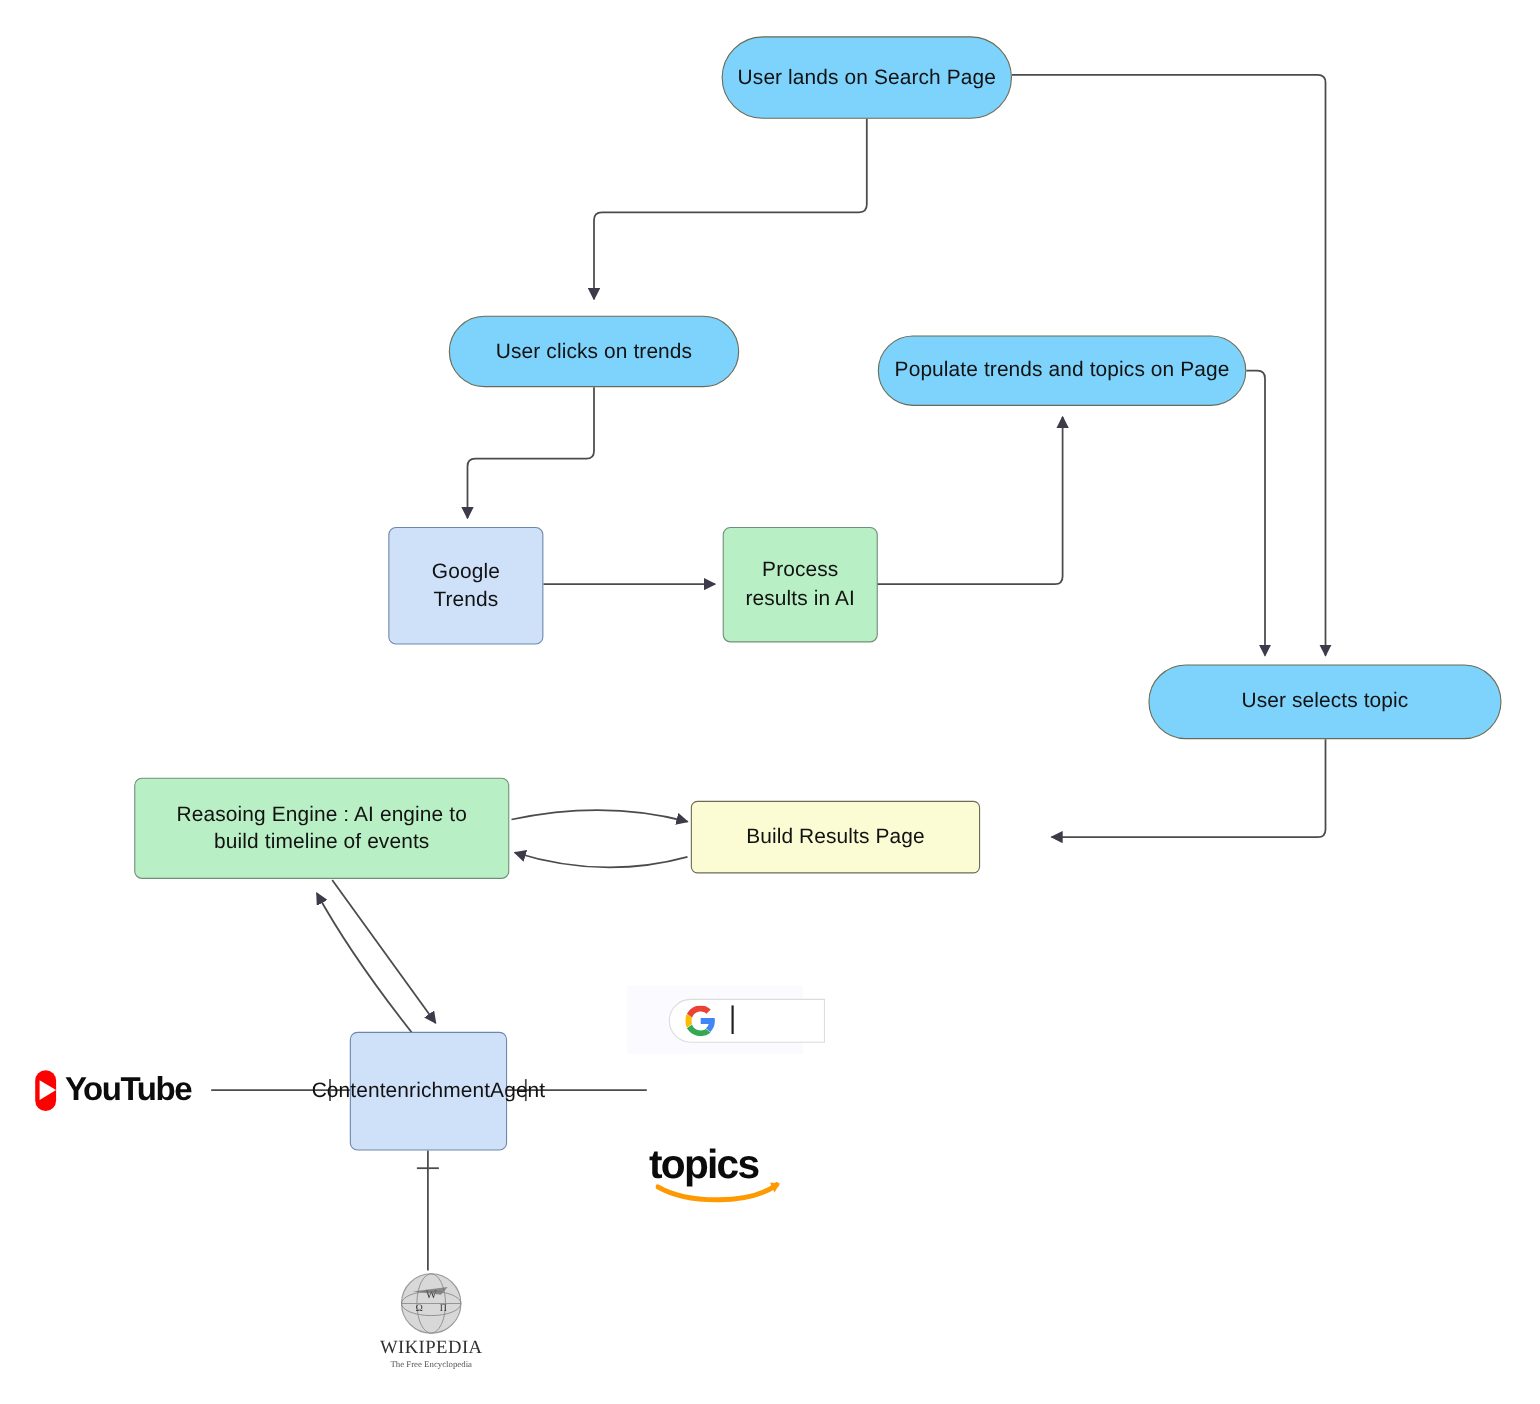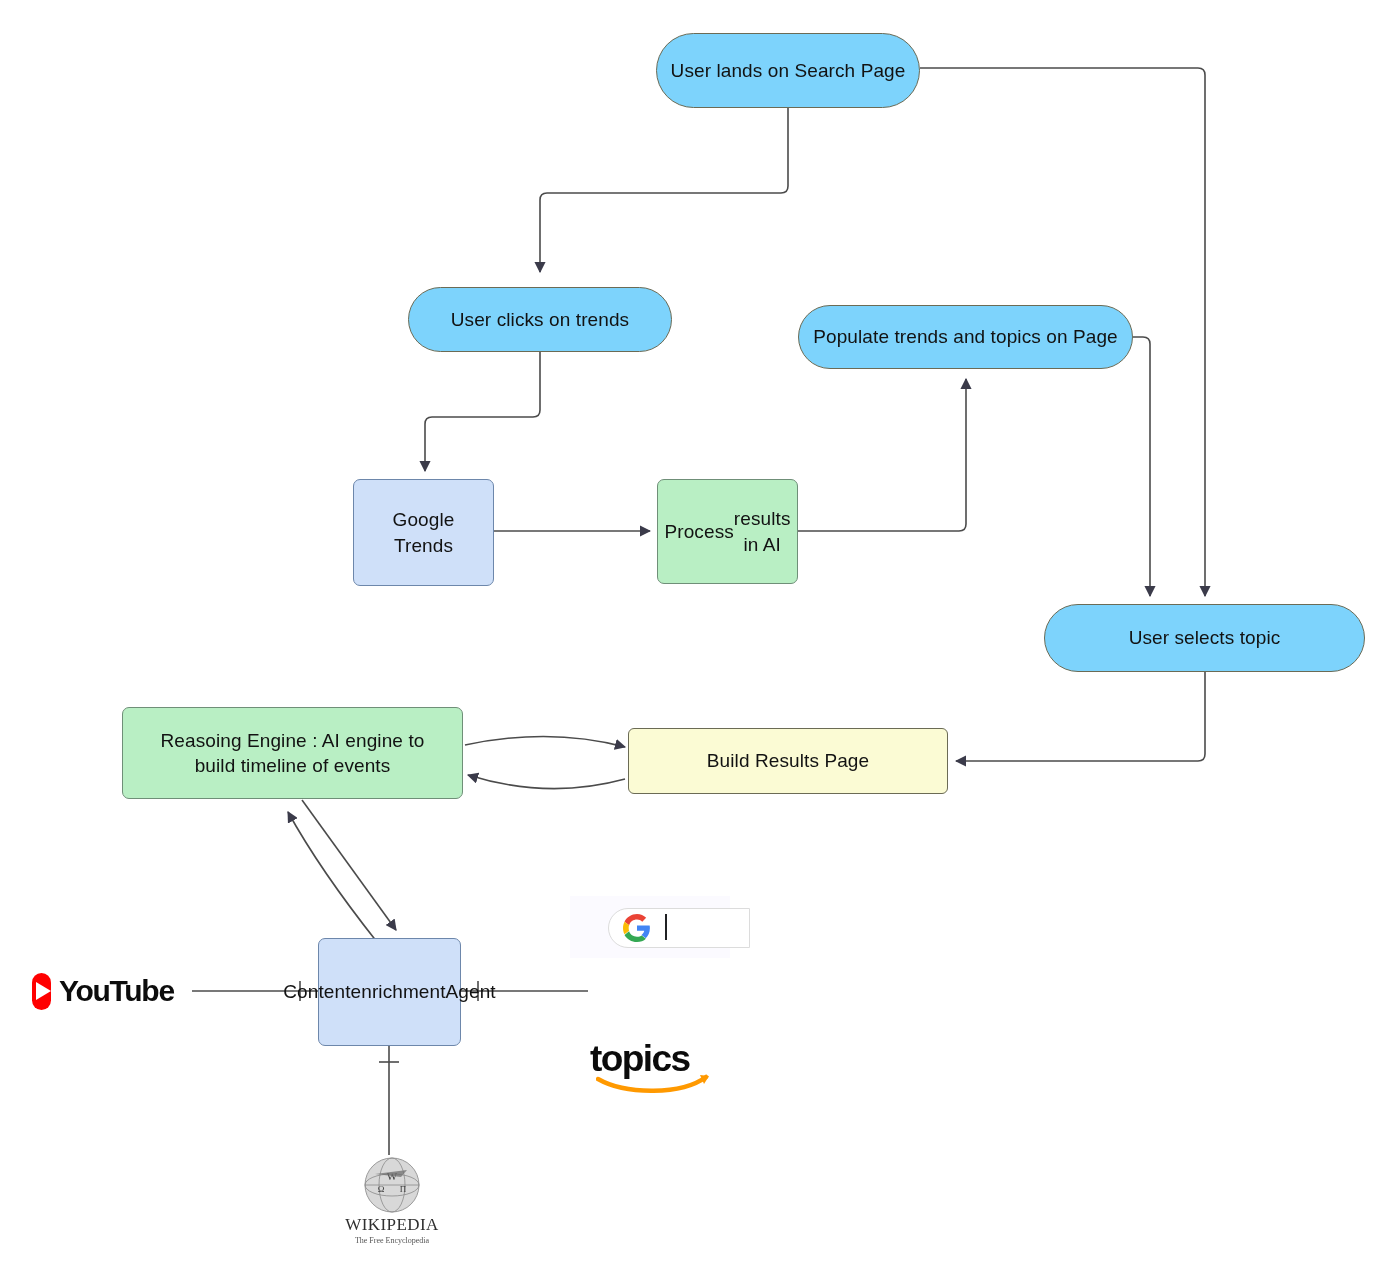--- a/index.html
+++ b/index.html
@@ -104,35 +104,35 @@
 
   <div class="node stadium" style="left:798px;top:305px;width:335px;height:64px;">
     <span>Populate trends and topics on Page</span>
   </div>
 
   <div class="node rect-blue" style="left:353px;top:479px;width:141px;height:107px;flex-direction:column;">
     <span>Google</span>
     <span>Trends</span>
   </div>
 
-  <div class="node rect-green" style="left:657px;top:479px;width:141px;height:105px;flex-direction:row;">
+  <div class="node rect-green" style="left:657px;top:479px;width:141px;height:105px;flex-direction:column;">
     <span>Process</span>
     <span>results in AI</span>
   </div>
 
   <div class="node stadium" style="left:1044px;top:604px;width:321px;height:68px;">
     <span>User selects topic</span>
   </div>
 
   <div class="node rect-green" style="left:122px;top:707px;width:341px;height:92px;flex-direction:column;">
     <span>Reasoing Engine : AI engine to</span>
     <span>build timeline of events</span>
   </div>
 
-  <div class="node rect-yellow" style="left:628px;top:728px;width:320px;height:66px;">
+  <div class="node rect-yellow" style="left:628px;top:728px;width:263px;height:66px;">
     <span>Build Results Page</span>
   </div>
 
   <div class="node rect-blue" style="left:318px;top:938px;width:143px;height:108px;flex-direction:row;">
     <span>Content</span>
     <span>enrichment</span>
     <span>Agent</span>
   </div>
 
   <div class="logo yt">

